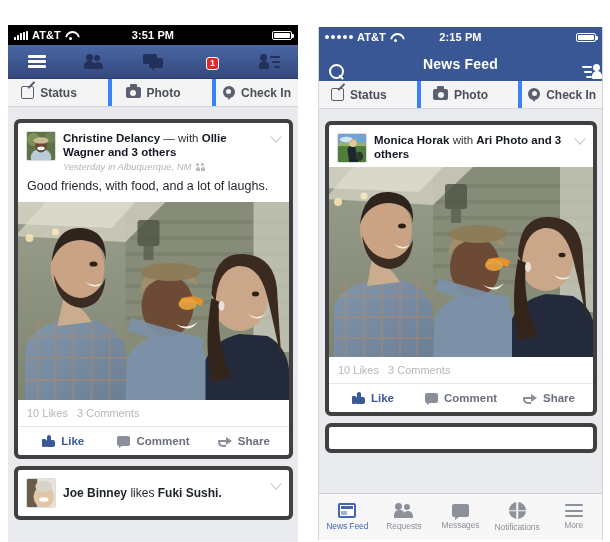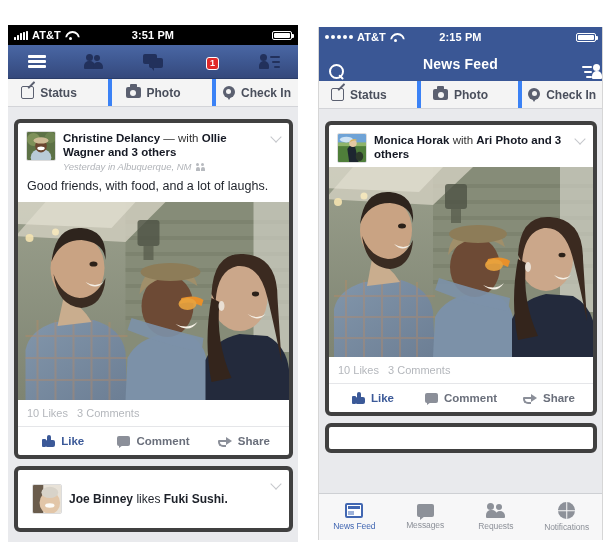--- a/index.html
+++ b/index.html
@@ -235,21 +235,21 @@
   .icon-twopeople-sm .d { width:4px; height:4px; border-radius:2px 2px 0 0; left:5px; top:4px; }
 
   .icon-globe-sm { width:9px; height:9px; border-radius:50%; border:1.3px solid #b7babf;
                    position:relative; }
   .icon-globe-sm::before{ content:""; position:absolute; left:50%; top:0; width:1px; height:100%;
                           background:#b7babf; transform:translateX(-50%); }
   .icon-globe-sm::after{ content:""; position:absolute; left:0; top:50%; width:100%; height:1px;
                          background:#b7babf; transform:translateY(-50%); }
 
   
-  .likecard { display:flex; align-items:center; padding:14px; position:relative; }
+  .likecard { display:flex; align-items:center; padding:8px; position:relative; }
   .likecard .ltxt { font-size:12px; color:#1d2129; }
   .likecard .ltxt b { font-weight:bold; }
 
   
   .tabbar {
     position:absolute; left:0; right:0; bottom:0; height:47px;
     background:#f7f7f8; border-top:1px solid #ced0d4;
     display:flex; align-items:center;
   }
   .tabbar .tab { flex:1; display:flex; flex-direction:column; align-items:center;
@@ -711,34 +711,42 @@
         <div class="card" style="height:30px;"></div>
 
       </div>
 
       <div class="tabbar">
         <div class="tab active">
           <span class="ic-newsfeed"></span>
           <span class="tlabel">News Feed</span>
         </div>
         <div class="tab">
-          <span class="ic-messages"></span>
-          <span class="tlabel">Messages</span>
-        </div>
-        <div class="tab">
           <span class="ic-requests">
               <i class="h1"></i>
               <i class="h2"></i>
               <i class="b1"></i>
               <i class="b2"></i>
             </span>
           <span class="tlabel">Requests</span>
         </div>
         <div class="tab">
+          <span class="ic-messages"></span>
+          <span class="tlabel">Messages</span>
+        </div>
+        <div class="tab">
           <span class="ic-notif"></span>
           <span class="tlabel">Notifications</span>
         </div>
+        <div class="tab">
+          <span class="ic-more">
+              <i></i>
+              <i></i>
+              <i></i>
+            </span>
+          <span class="tlabel">More</span>
+        </div>
       </div>
 
     </div>
   </div>
 
 </div>
 
 </body></html>

